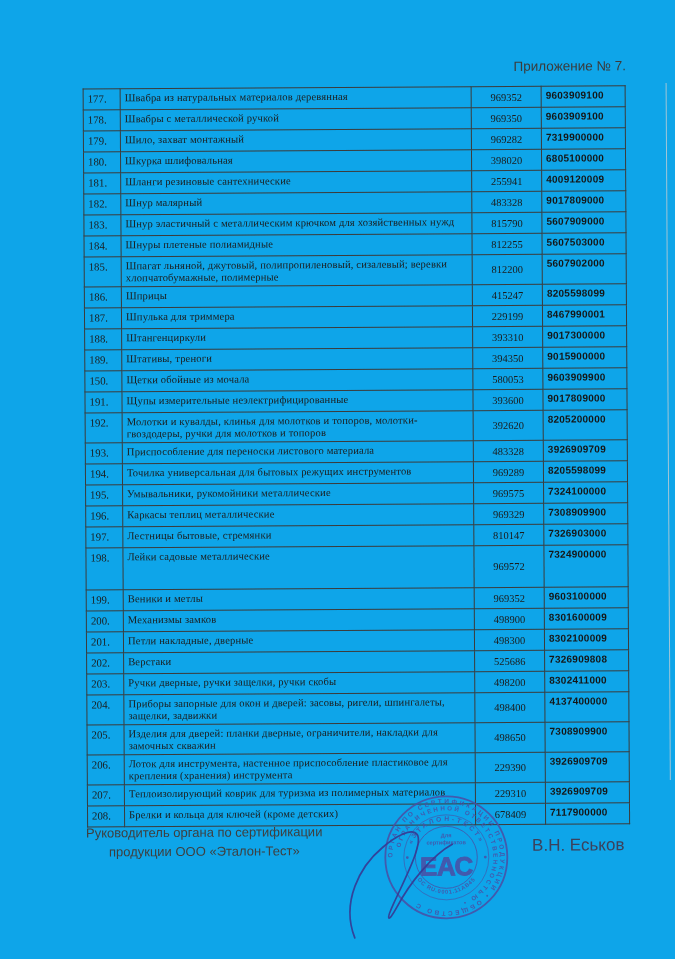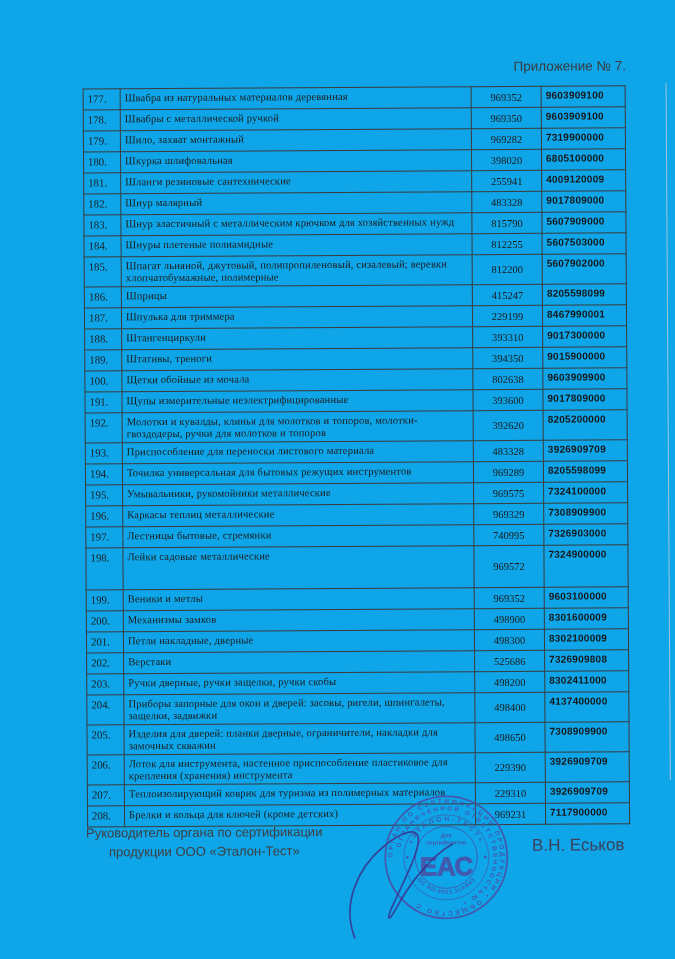--- a/index.html
+++ b/index.html
@@ -156,23 +156,23 @@
             <td class="code">393310</td>
             <td class="hs">9017300000</td>
           </tr>
           <tr>
             <td class="num">189.</td>
             <td class="desc">Штативы, треноги</td>
             <td class="code">394350</td>
             <td class="hs">9015900000</td>
           </tr>
           <tr>
-            <td class="num">100.</td>
+            <td class="num">150.</td>
             <td class="desc">Щетки обойные из мочала</td>
-            <td class="code">802638</td>
+            <td class="code">580053</td>
             <td class="hs">9603909900</td>
           </tr>
           <tr>
             <td class="num">191.</td>
             <td class="desc">Щупы измерительные неэлектрифицированные</td>
             <td class="code">393600</td>
             <td class="hs">9017809000</td>
           </tr>
           <tr>
             <td class="num">192.</td>
@@ -200,21 +200,21 @@
           </tr>
           <tr>
             <td class="num">196.</td>
             <td class="desc">Каркасы теплиц металлические</td>
             <td class="code">969329</td>
             <td class="hs">7308909900</td>
           </tr>
           <tr>
             <td class="num">197.</td>
             <td class="desc">Лестницы бытовые, стремянки</td>
-            <td class="code">740995</td>
+            <td class="code">810147</td>
             <td class="hs">7326903000</td>
           </tr>
           <tr class="tall">
             <td class="num">198.</td>
             <td class="desc">Лейки садовые металлические</td>
             <td class="code">969572</td>
             <td class="hs">7324900000</td>
           </tr>
           <tr>
             <td class="num">199.</td>
@@ -266,21 +266,21 @@
           </tr>
           <tr>
             <td class="num">207.</td>
             <td class="desc">Теплоизолирующий коврик для туризма из полимерных материалов</td>
             <td class="code">229310</td>
             <td class="hs">3926909709</td>
           </tr>
           <tr>
             <td class="num">208.</td>
             <td class="desc">Брелки и кольца для ключей (кроме детских)</td>
-            <td class="code">969231</td>
+            <td class="code">678409</td>
             <td class="hs">7117900000</td>
           </tr>
         </tbody>
     </table>
 
     <div class="footer-role">
       <div>Руководитель органа по сертификации</div>
       <div>продукции ООО «Эталон-Тест»</div>
     </div>
 

